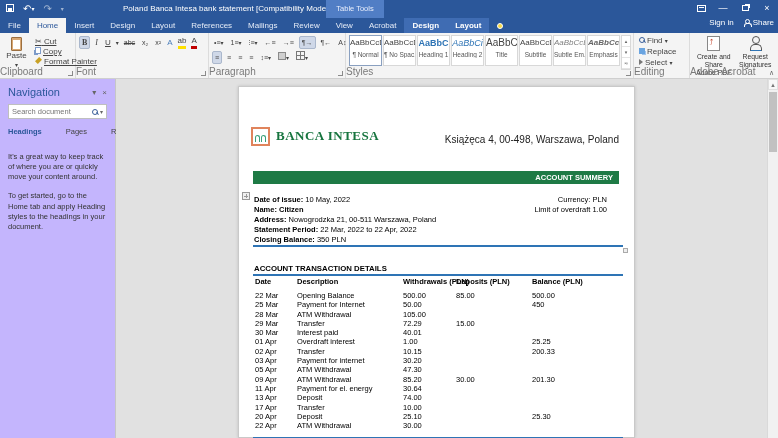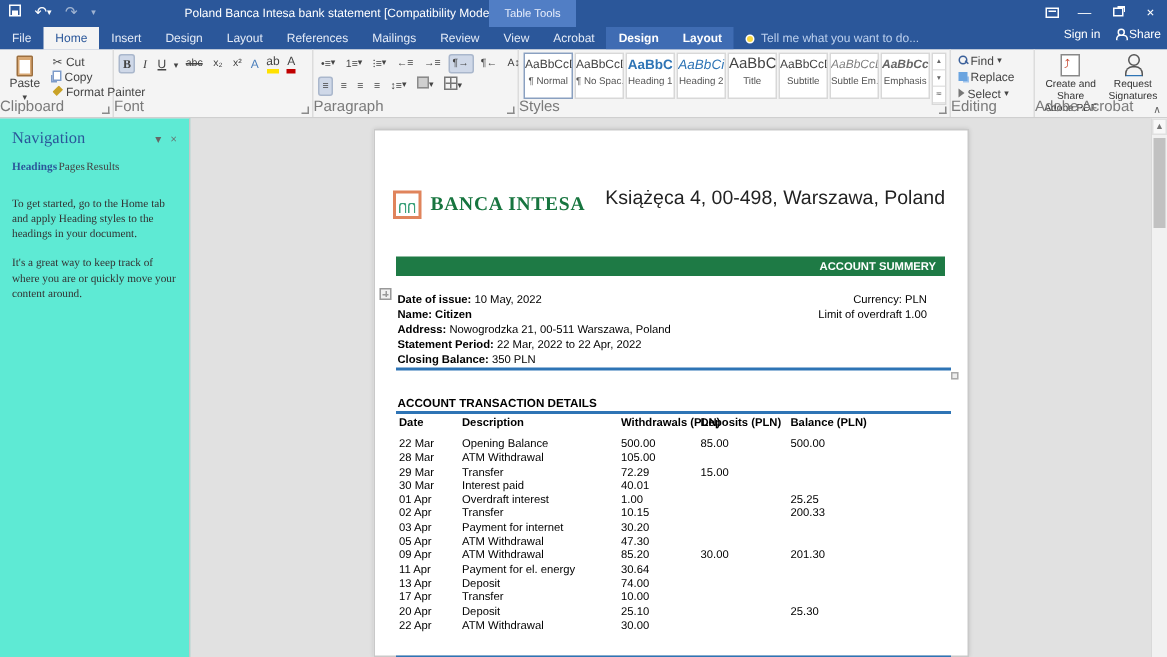--- a/index.html
+++ b/index.html
@@ -43,21 +43,21 @@
   .launcher { position:absolute; right:2px; bottom:2px; width:5px; height:5px; border-right:1px solid #8a8a8a; border-bottom:1px solid #8a8a8a; }
   .rowi { display:flex; align-items:center; gap:3px; height:15px; }
   .ibtn { padding:0 2px; line-height:13px; white-space:nowrap; border-radius:2px; }
   .ibtn.sel { background:#cfd8e8; border:1px solid #aab7cc; line-height:11px; }
   .combo { background:#fff; border:1px solid #ababab; height:13px; line-height:12px; padding:0 2px; display:flex; align-items:center; gap:2px; }
   .g7 { font-size:7px; }
   .clipboard-ic { width:11px; height:14px; background:#d8a874; border:1px solid #9c6f3f; border-radius:1px; position:relative; margin:0 auto; }
   .clipboard-ic:after{ content:""; position:absolute; left:1px; top:2px; width:7px; height:9px; background:#fff; }
   .paste-btn { float:left; width:27px; text-align:center; padding-top:2px; }
   .clip-smalls { margin-left:30px; display:flex; flex-direction:column; gap:1px; padding-top:2px; }
-  .clip-smalls .ibtn { text-align:left; line-height:9px; }
+  .clip-smalls .ibtn { text-align:left; line-height:9px;text-decoration:underline; }
   .copy-ic { display:inline-block; width:6px; height:7px; border:1px solid #7d9bc9; background:#fff; box-shadow:-2px 2px 0 -1px #7d9bc9; margin-right:2px; }
   .fp-ic { display:inline-block; width:7px; height:7px; background:#c9a227; margin-right:2px; clip-path:polygon(0 60%,60% 0,100% 40%,40% 100%); }
   .ucolor { text-decoration:underline; }
   .bar-under { display:inline-block; line-height:9px; padding:0 1px; }
   .bar-under i { display:block; height:3px; margin-top:1px; font-style:normal; }
   .grid-ic { display:inline-block; width:9px; height:9px; border:1px solid #777; background:
     linear-gradient(#777,#777) 50% 0/1px 100% no-repeat,
     linear-gradient(#777,#777) 0 50%/100% 1px no-repeat; }
   .bucket { display:inline-block; width:8px; height:8px; background:#cfcfcf; border:1px solid #8a8a8a; }
   .styles-gallery { display:flex; gap:1px; height:31px; }
@@ -83,60 +83,60 @@
   .acro-btn { width:40px; text-align:center; font-size:6.8px; line-height:8px; color:#333; }
   .pdf-ic { width:13px; height:15px; background:#fff; border:1px solid #888; margin:0 auto 2px; position:relative; }
   .pdf-ic:after { content:"⤴"; position:absolute; left:1px; top:2px; font-size:8px; color:#c23b22; }
   .sign-ic { width:13px; height:15px; margin:0 auto 2px; position:relative; }
   .sign-ic:before { content:""; position:absolute; left:3px; top:0; width:6px; height:6px; border:1px solid #555; border-radius:50%; }
   .sign-ic:after { content:""; position:absolute; left:1px; top:8px; width:10px; height:5px; border:1px solid #555; border-bottom:1px solid #2e74b5; border-radius:5px 5px 0 0; }
   .collapse-caret { position:absolute; right:4px; bottom:1px; font-size:7px; color:#666; }
 
   
   .workspace { position:relative; height:359px; display:flex; }
-  .navpane { width:127px; background:#5eead4; border-right:1px solid #c6c6c6; padding:7px 8px; font-size:7.5px; color:#333; position:relative;font-family:Liberation Serif, serif; }
+  .navpane { width:116px; background:#c4b5fd; border-right:1px solid #c6c6c6; padding:7px 8px; font-size:7.5px; color:#333; position:relative; }
   .nav-title-row { display:flex; align-items:center; }
   .nav-title { font-size:11px; color:#2b579a; flex:1; }
   .nav-ctl { color:#666; font-size:8px; margin-left:6px; }
   .nav-search { margin-top:6px; height:15px; background:#fff; border:1px solid #bfbfbf; display:flex; align-items:center; padding:0 3px; }
   .nav-search .ph { flex:1; color:#777; }
-  .nav-tabs { display:flex; gap:1px; margin-top:8px; }
+  .nav-tabs { display:flex; gap:24px; margin-top:8px; }
   .nav-tab { color:#444; }
   .nav-tab.active { color:#2b579a; font-weight:bold; }
   .nav-paras { margin-top:16px; }
   .nav-paras p { margin-bottom:9px; line-height:1.35; }
 
   .canvas { position:relative; flex:1; background:#e1e1e1; }
   .page { position:absolute; left:122px; top:7px; width:397px; height:352px; background:#fff; border:1px solid #c9c9c9; box-shadow:0 0 3px rgba(0,0,0,.15); font-size:7.5px; color:#000; }
 
   .logo-box { position:absolute; left:12px; top:40px; width:19px; height:19px; border:2px solid #e0845c; display:flex; align-items:flex-end; justify-content:center; gap:1px; padding-bottom:2px; }
   .arch { width:5px; height:7px; border:1.5px solid #3aa07a; border-bottom:none; border-radius:3px 3px 0 0; }
   .bank-name { position:absolute; left:37px; top:41px; font-family:"Liberation Serif", serif; font-weight:bold; font-size:13px; letter-spacing:.5px; color:#17753f; }
-  .bank-addr { position:absolute; right:15px; top:37px; font-size:13px; color:#222; }
+  .bank-addr { position:absolute; right:15px; top:47px; font-size:10px; color:#222; }
 
   .banner { position:absolute; left:14px; right:15px; top:84px; height:13px; background:#1e7a45; color:#fff; font-weight:bold; font-size:7.5px; text-align:right; line-height:13px; padding-right:6px; }
 
   .move-handle { position:absolute; left:3px; top:105px; width:8px; height:8px; border:1px solid #999; background:
     linear-gradient(#999,#999) 50% 1px/1px 4px no-repeat,
     linear-gradient(#999,#999) 1px 50%/4px 1px no-repeat #f0f0f0; }
 
   .summary { position:absolute; left:15px; top:108px; line-height:10px; }
   .summary b { font-weight:bold; }
   .summary-right { position:absolute; right:27px; top:108px; line-height:10px; text-align:right; }
 
   .rule { position:absolute; left:14px; right:11px; height:2px; background:#2e74b5; }
   .rule1 { top:158px; } .rule2 { top:187px; height:1.5px; } .rule3 { top:350px; }
   .resize-sq { position:absolute; right:6px; top:161px; width:5px; height:5px; border:1px solid #aaa; background:#eee; }
 
   .tx-heading { position:absolute; left:15px; top:177px; font-weight:bold; font-size:7.8px; }
   .tx-header { position:absolute; left:16px; top:190px; display:flex; font-weight:bold; }
   .tx-body { position:absolute; left:16px; top:204px; }
   .tx-row { display:flex; height:9.3px; line-height:9.3px; }
   .c { white-space:nowrap; overflow:visible; }
-  .c0 { width:42px; } .c1 { width:106px; } .c2 { width:53px; } .c3 { width:60px; } .c4 { width:62px; }
+  .c0 { width:42px; } .c1 { width:106px; } .c2 { width:53px; } .c3 { width:76px; } .c4 { width:62px; }
 
   .v-scroll { position:absolute; right:0; top:0; bottom:0; width:11px; background:#f1f1f1; border-left:1px solid #d9d9d9; }
   .v-arrow { height:11px; text-align:center; font-size:6px; color:#777; line-height:11px; background:#f8f8f8; border:1px solid #e0e0e0; }
   .v-thumb { position:absolute; left:1px; right:1px; top:13px; height:60px; background:#c1c1c1; }
 </style>
 </head>
 <body>
 
 <div class="app">
 
@@ -169,21 +169,20 @@
         <span class="tab">Review</span>
         <span class="tab">View</span>
         <span class="tab">Acrobat</span>
       </div>
     <div class="ctx-tabs" id="ctx-tabs">
         <span class="tab">Design</span>
         <span class="tab">Layout</span>
       </div>
     <div class="tellme">
       <span class="bulb"></span>
-      <span>Tell me what you want to do...</span>
     </div>
     <div class="tabrow-right">
       <span>Sign in</span>
       <span><span class="person"></span><span>Share</span></span>
     </div>
   </div>
 
   <div class="ribbon">
 
     <div class="grp" style="width:76px;">
@@ -315,28 +314,33 @@
   </div>
 
   <div class="workspace">
 
     <div class="navpane">
       <div class="nav-title-row">
         <span class="nav-title">Navigation</span>
         <span class="nav-ctl caret">▾</span>
         <span class="nav-ctl">×</span>
       </div>
+      <div class="nav-search">
+        <span class="ph">Search document</span>
+        <span class="mag"></span>
+        <span class="caret" style="color:#666;">▾</span>
+      </div>
       <div class="nav-tabs" id="nav-tabs">
           <span class="nav-tab active">Headings</span>
           <span class="nav-tab">Pages</span>
           <span class="nav-tab">Results</span>
         </div>
       <div class="nav-paras" id="nav-paras">
+          <p>It's a great way to keep track of where you are or quickly move your content around.</p>
           <p>To get started, go to the Home tab and apply Heading styles to the headings in your document.</p>
-          <p>It's a great way to keep track of where you are or quickly move your content around.</p>
         </div>
     </div>
 
     <div class="canvas">
       <div class="page">
 
         <div class="logo-box">
           <span class="arch"></span>
             <span class="arch"></span>
         </div>
@@ -374,20 +378,27 @@
           </div>
         <div class="tx-body" id="tx-body">
             <div class="tx-row">
               <span class="c c0">22 Mar</span>
               <span class="c c1">Opening Balance</span>
               <span class="c c2">500.00</span>
               <span class="c c3">85.00</span>
               <span class="c c4">500.00</span>
             </div>
             <div class="tx-row">
+              <span class="c c0">25 Mar</span>
+              <span class="c c1">Payment for Internet</span>
+              <span class="c c2">50.00</span>
+              <span class="c c3"></span>
+              <span class="c c4">450</span>
+            </div>
+            <div class="tx-row">
               <span class="c c0">28 Mar</span>
               <span class="c c1">ATM Withdrawal</span>
               <span class="c c2">105.00</span>
               <span class="c c3"></span>
               <span class="c c4"></span>
             </div>
             <div class="tx-row">
               <span class="c c0">29 Mar</span>
               <span class="c c1">Transfer</span>
               <span class="c c2">72.29</span>

